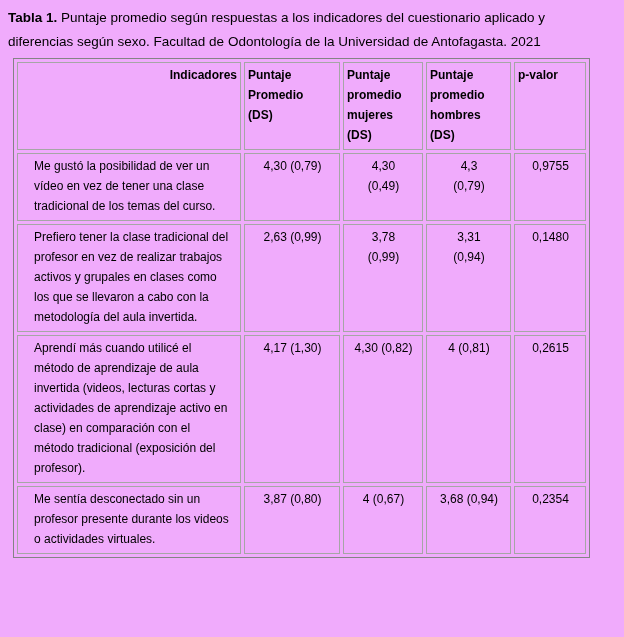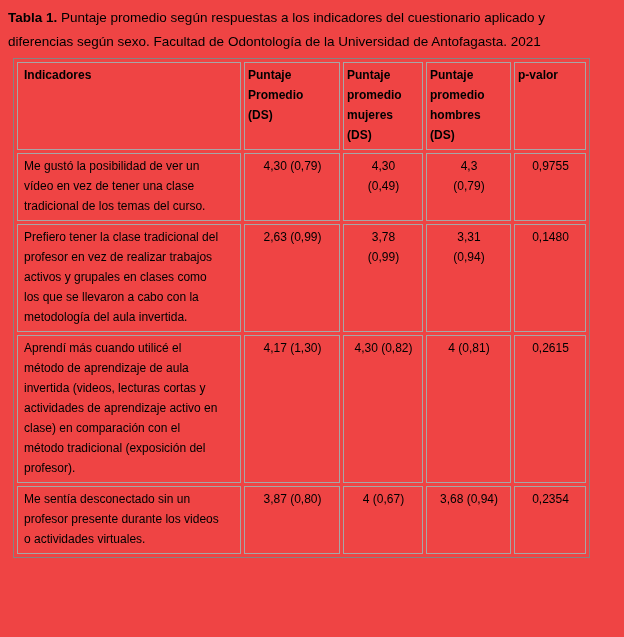--- a/index.html
+++ b/index.html
@@ -6,21 +6,21 @@
   html, body {
     width: 624px;
     background: #ffffff;
     font-family: "Liberation Sans", "DejaVu Sans", sans-serif;
     color: #000000;
   }
   .page {
     width: 624px;
     height: 637px;
     overflow: hidden;
-    background: #ef4444;
+    background: #f0abfc;
   }
   .title-block {
     margin: 6px 8px 4px 8px;
     font-size: 13.5px;
     line-height: 24px;
     color: #000000;
   }
   .title-label { font-weight: bold; }
   .title-text { white-space: pre-line; }
   table.data-table {
@@ -37,30 +37,30 @@
     font-size: 12px;
     line-height: 20px;
     white-space: pre-line;
   }
   table.data-table th {
     font-weight: bold;
     text-align: left;
     padding: 2px 3px 4px 3px;
   }
   table.data-table th.c-ind {
-    text-align: left;
+    text-align: right;
     padding-left: 6px;
   }
   table.data-table td {
     text-align: center;
     padding: 2px 2px 4px 3px;
   }
   table.data-table td.c-ind {
     text-align: left;
-    padding: 2px 8px 4px 6px;
+    padding: 2px 8px 4px 16px;
   }
 </style>
 </head>
 <body>
 
 <div class="page">
 
   <p class="title-block"><span class="title-label">Tabla 1.</span> <span class="title-text">Puntaje promedio según respuestas a los indicadores del cuestionario aplicado y
 diferencias según sexo. Facultad de Odontología de la Universidad de Antofagasta. 2021</span></p>
 

